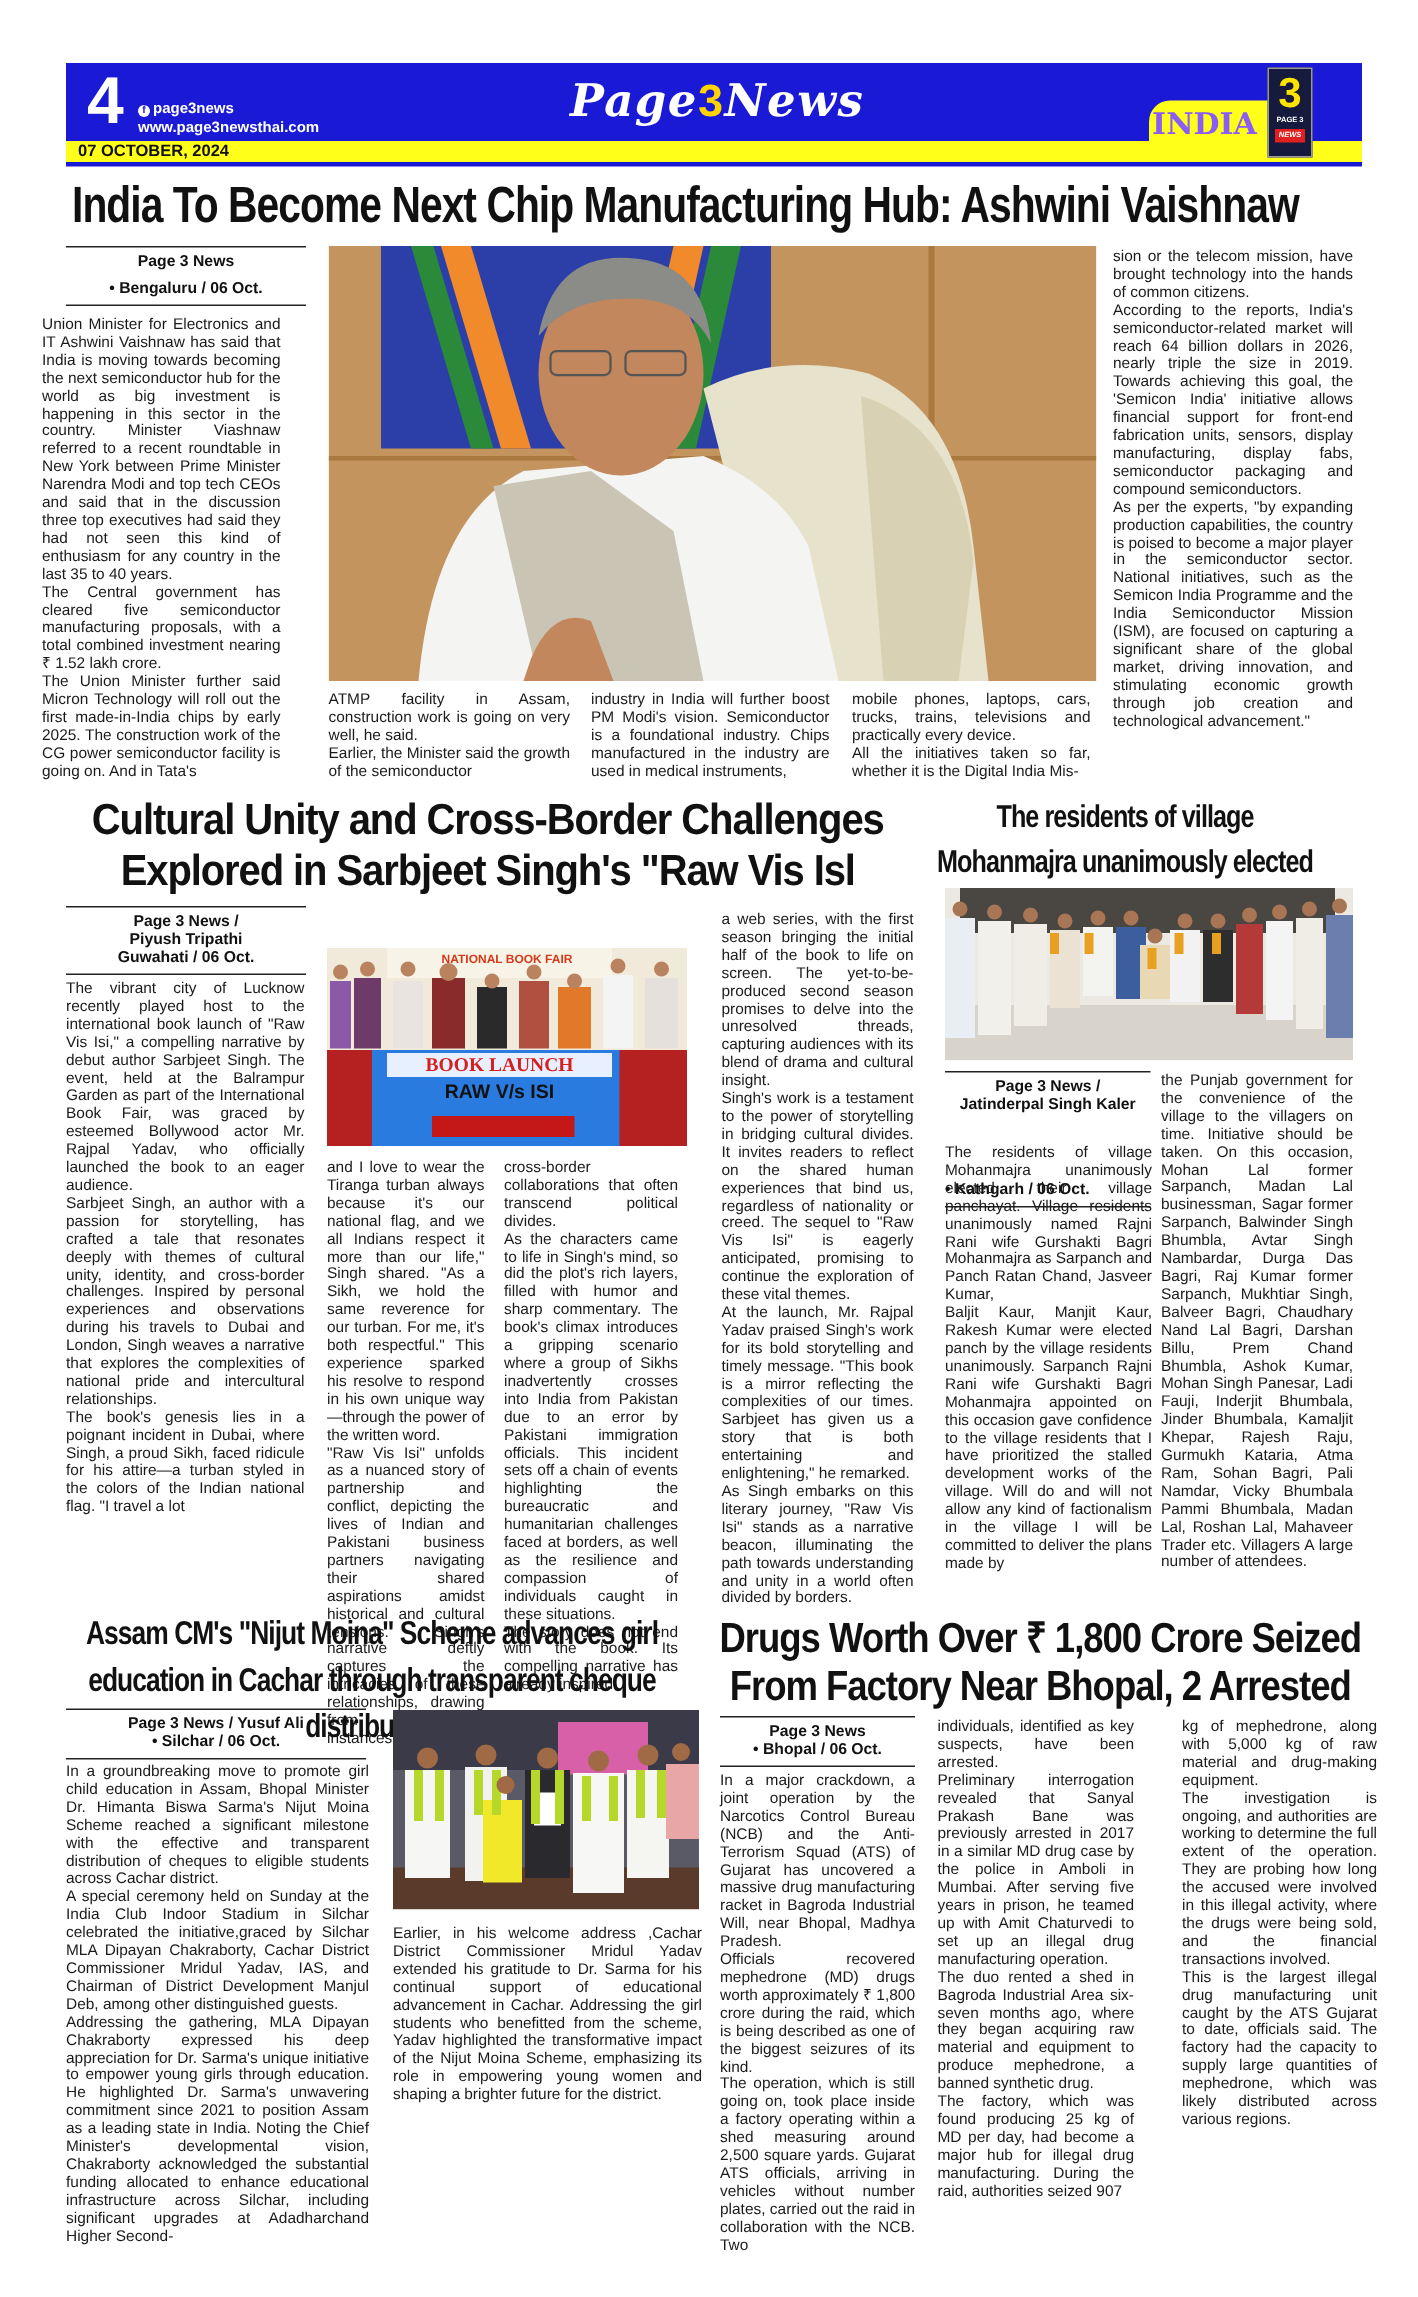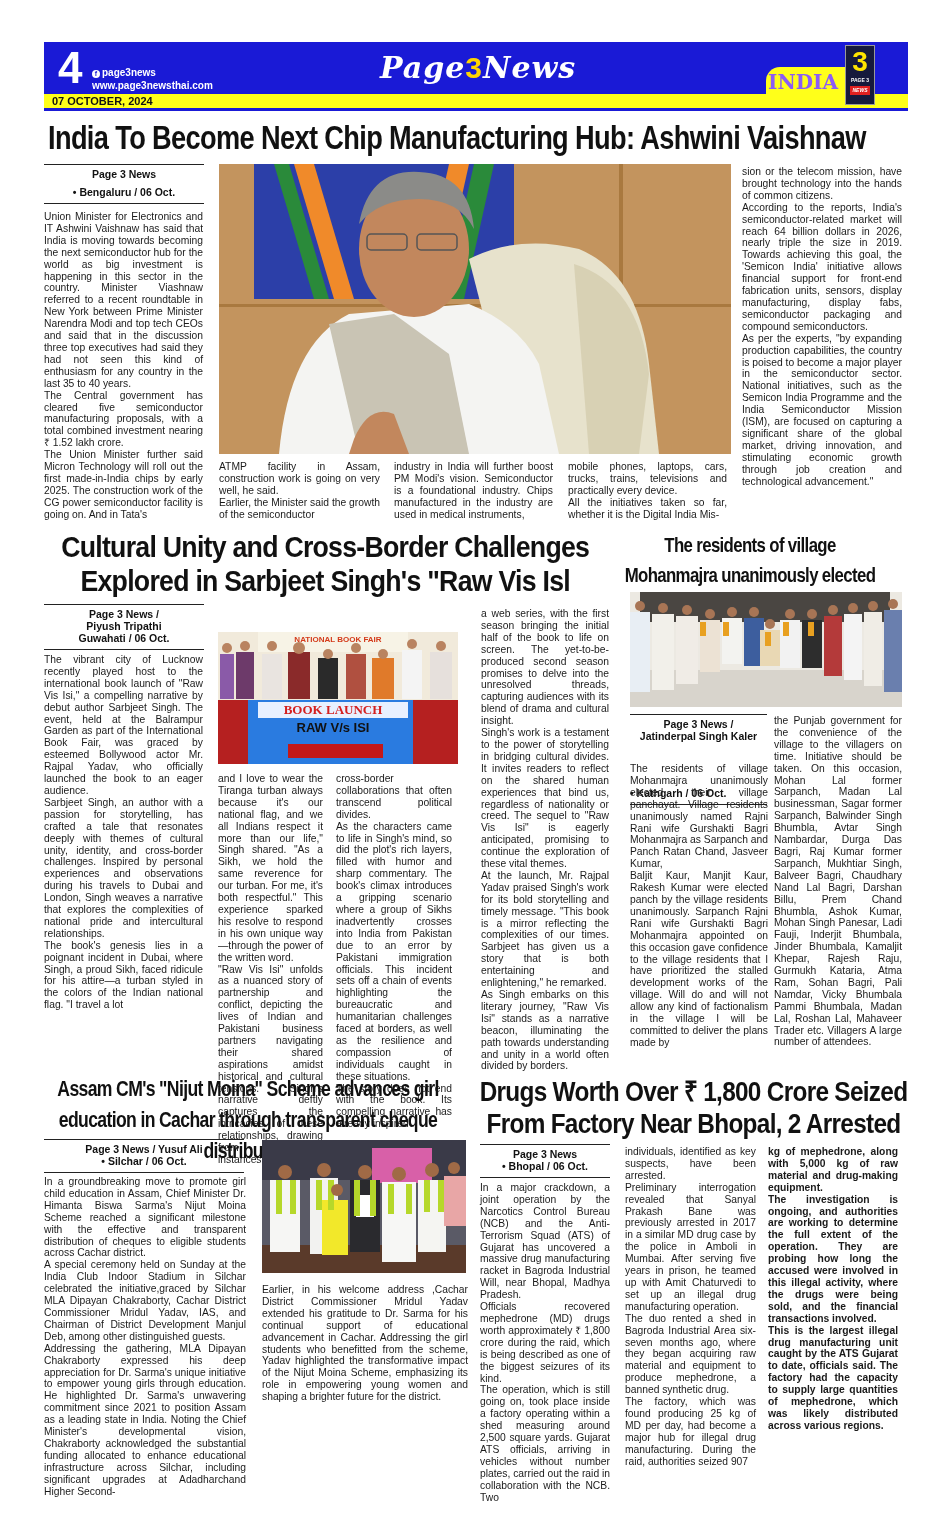--- a/index.html
+++ b/index.html
@@ -69,21 +69,21 @@
   <div class="nw">NEWS</div>
 </div>
 
 <div class="abs headline hl-main">India To Become Next Chip Manufacturing Hub: Ashwini Vaishnaw</div>
 
 <div class="abs byline" style="left:44px;top:164px;width:160px;">
   <div>Page 3 News</div>
   <div style="text-align:center;margin-top:6px;">•  Bengaluru  /  06  Oct.</div>
 </div>
 
-<div class="abs col" style="left:44px;top:211px;width:159px;">
+<div class="abs col" style="left:28px;top:211px;width:159px;">
   <p>Union Minister for Electronics and IT Ashwini Vaishnaw has said that India is moving towards becoming the next semiconductor hub for the world as big investment is happening in this sector in the country. Minister Viashnaw referred to a recent roundtable in New York between Prime Minister Narendra Modi and top tech CEOs and said that in the discussion three top executives had said they had not seen this kind of enthusiasm for any country in the last 35 to 40 years.</p>
   <p>The Central government has cleared five semiconductor manufacturing proposals, with a total combined investment nearing ₹ 1.52 lakh crore.</p>
   <p>The Union Minister further said Micron Technology will roll out the first made-in-India chips by early 2025. The construction work of the CG power semiconductor facility is going on. And in Tata's</p>
 </div>
 
 <div class="abs photo" style="left:219px;top:164px;width:512px;height:290px;">
   <svg viewBox="0 0 512 290" preserveAspectRatio="none">
     <rect width="512" height="290" fill="#c99a63"></rect>
     <rect x="0" y="0" width="512" height="290" fill="#b88a56" opacity="0.35"></rect>
     <rect x="35" y="0" width="260" height="135" fill="#2c3fa8"></rect>
@@ -249,21 +249,21 @@
 </div>
 
 <div class="abs headline hl-center hl-assam">Assam CM's "Nijut Moina" Scheme advances girl education in Cachar through transparent cheque distribution</div>
 
 <div class="abs byline" style="left:44px;top:1139px;width:200px;font-size:10.5px;">
   <div>Page 3 News / Yusuf Ali</div>
   <div>•  Silchar    / 06  Oct.</div>
 </div>
 
 <div class="abs col" style="left:44px;top:1176px;width:202px;">
-  <p>In a groundbreaking move to promote girl child education in Assam, Chief Minister Dr. Himanta Biswa Sarma's Nijut Moina Scheme reached a significant milestone with the effective and transparent distribution of cheques to eligible students across Cachar district.</p>
+  <p>In a groundbreaking move to promote girl child education in Assam, Bhopal Minister Dr. Himanta Biswa Sarma's Nijut Moina Scheme reached a significant milestone with the effective and transparent distribution of cheques to eligible students across Cachar district.</p>
   <p>A special ceremony held on Sunday at the India Club Indoor Stadium in Silchar celebrated the initiative,graced by Silchar MLA Dipayan Chakraborty, Cachar District Commissioner Mridul Yadav, IAS, and Chairman of District Development Manjul Deb, among other distinguished guests.</p>
   <p>Addressing the gathering, MLA Dipayan Chakraborty expressed his deep appreciation for Dr. Sarma's unique initiative to empower young girls through education. He highlighted Dr. Sarma's unwavering commitment since 2021 to position Assam as a leading state in India. Noting the Chief Minister's developmental vision, Chakraborty acknowledged the substantial funding allocated to enhance educational infrastructure across Silchar, including significant upgrades at Adadharchand Higher Second-</p>
 </div>
 
 <div class="abs photo" style="left:262px;top:1140px;width:204px;height:133px;">
   <svg viewBox="0 0 204 133" preserveAspectRatio="none">
     <rect width="204" height="133" fill="#5a5a66"></rect>
     <rect x="0" y="0" width="204" height="40" fill="#3a3a48"></rect>
     <rect x="110" y="8" width="60" height="35" fill="#d860a8"></rect>
     <rect x="0" y="105" width="204" height="28" fill="#5a3a2a"></rect>
@@ -314,17 +314,17 @@
   <p>In a major crackdown, a joint operation by the Narcotics Control Bureau (NCB) and the Anti-Terrorism Squad (ATS) of Gujarat has uncovered a massive drug manufacturing racket in Bagroda Industrial Will, near Bhopal, Madhya Pradesh.</p>
   <p>Officials recovered mephedrone (MD) drugs worth approximately ₹ 1,800 crore during the raid, which is being described as one of the biggest seizures of its kind.</p>
   <p>The operation, which is still going on, took place inside a factory operating within a shed measuring around 2,500 square yards. Gujarat ATS officials, arriving in vehicles without number plates, carried out the raid in collaboration with the NCB. Two</p>
 </div>
 <div class="abs col" style="left:625px;top:1146px;width:131px;">
   <p>individuals, identified as key suspects, have been arrested.</p>
   <p>Preliminary interrogation revealed that Sanyal Prakash Bane was previously arrested in 2017 in a similar MD drug case by the police in Amboli in Mumbai. After serving five years in prison, he teamed up with Amit Chaturvedi to set up an illegal drug manufacturing operation.</p>
   <p>The duo rented a shed in Bagroda Industrial Area six-seven months ago, where they began acquiring raw material and equipment to produce mephedrone, a banned synthetic drug.</p>
   <p>The factory, which was found producing 25 kg of MD per day, had become a major hub for illegal drug manufacturing. During the raid, authorities seized 907</p>
 </div>
-<div class="abs col" style="left:768px;top:1146px;width:130px;font-weight:bold;">
+<div class="abs col" style="left:788px;top:1146px;width:130px;">
   <p>kg of mephedrone, along with 5,000 kg of raw material and drug-making equipment.</p>
   <p>The investigation is ongoing, and authorities are working to determine the full extent of the operation. They are probing how long the accused were involved in this illegal activity, where the drugs were being sold, and the financial transactions involved.</p>
   <p>This is the largest illegal drug manufacturing unit caught by the ATS Gujarat to date, officials said. The factory had the capacity to supply large quantities of mephedrone, which was likely distributed across various regions.</p>
 </div>
 
 </body></html>

